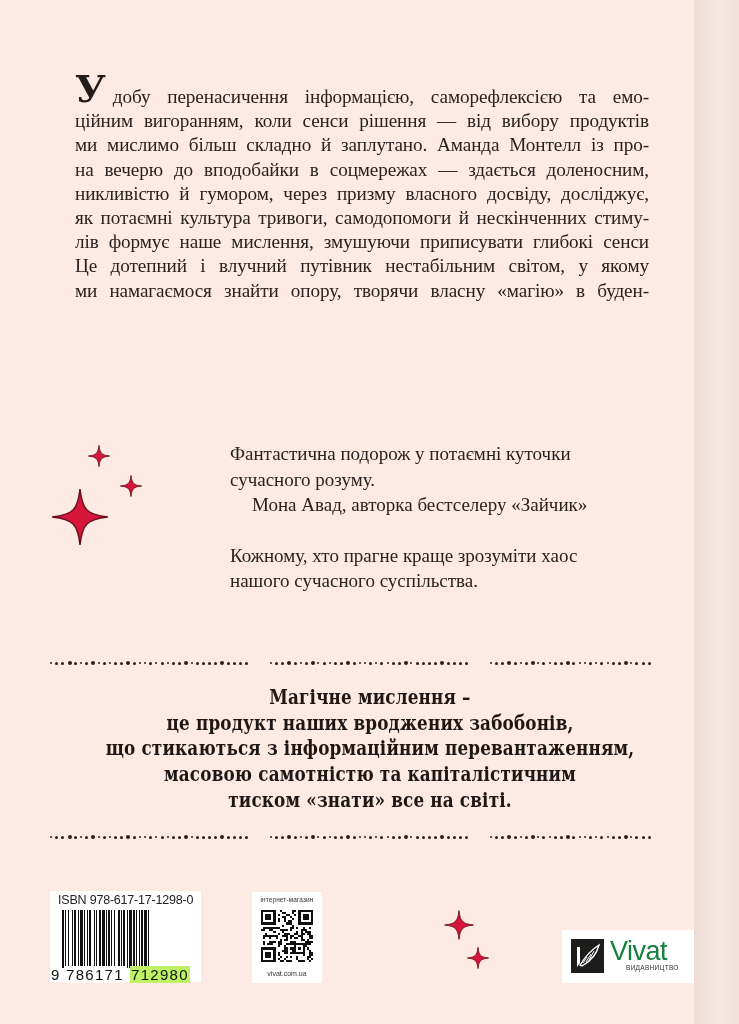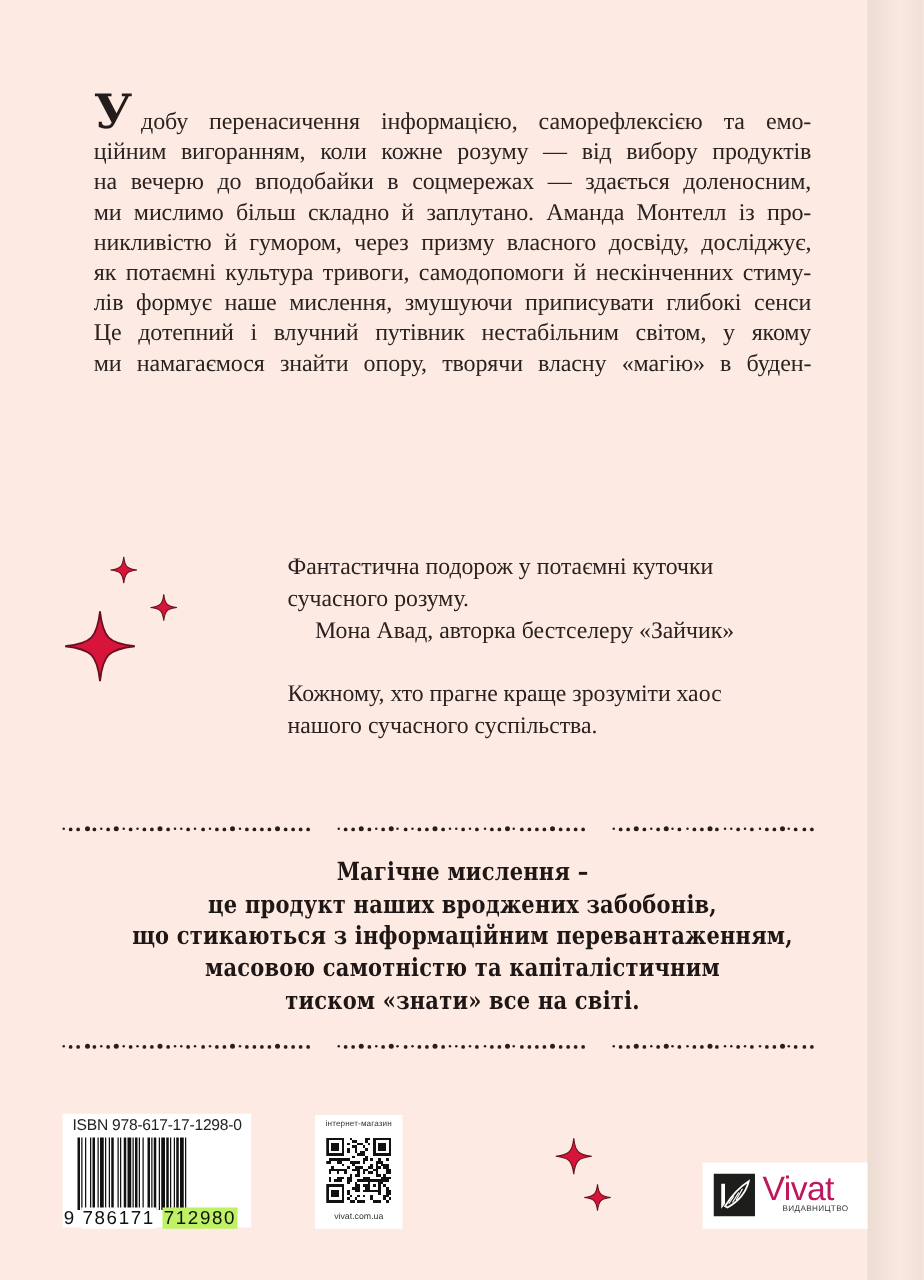--- a/index.html
+++ b/index.html
@@ -87,39 +87,39 @@
     .qr-url { top: 78px; font-size: 7px; }
     .qr { position: absolute; left: 9px; top: 16px; width: 52px; height: 56px; }
     .vivat-box {
       position: absolute; left: 562px; top: 930px; width: 132px; height: 53px;
       background: #ffffff;
     }
     .vivat-mark { position: absolute; left: 9px; top: 9px; width: 33px; height: 34px; background: #1d1d1b; }
     .vivat-name {
       position: absolute; left: 48px; top: 6px;
       font-family: "Liberation Sans", "DejaVu Sans", sans-serif;
-      font-size: 27px; color: #be185d; letter-spacing: -0.5px; line-height: 30px;
+      font-size: 27px; color: #15803d; letter-spacing: -0.5px; line-height: 30px;
     }
     .vivat-sub {
       position: absolute; left: 64px; top: 34px;
       font-family: "Liberation Sans", "DejaVu Sans", sans-serif;
       font-size: 6.5px; color: #333; letter-spacing: 0.3px;
     }
   </style>
 </head>
 <body>
 
 <div class="spine"></div>
 
 <div class="body-text">
   <p class="p1">
     <span class="line"><span class="dropcap">У</span><span>добу перенасичення інформацією, саморефлексією та емо-</span></span>
-    <span class="line">ційним вигоранням, коли кожне розуму — від вибору продуктів</span>
+    <span class="line">ційним вигоранням, коли сенси рішення — від вибору продуктів</span>
+    <span class="line">ми мислимо більш складно й заплутано. Аманда Монтелл із про-</span>
     <span class="line">на вечерю до вподобайки в соцмережах — здається доленосним,</span>
-    <span class="line">ми мислимо більш складно й заплутано. Аманда Монтелл із про-</span>
     <span class="line">никливістю й гумором, через призму власного досвіду, досліджує,</span>
     <span class="line">як потаємні культура тривоги, самодопомоги й нескінченних стиму-</span>
     <span class="line">лів формує наше мислення, змушуючи приписувати глибокі сенси</span>
   </p>
   <p class="p2">
     <span class="line" style="padding-left:0;"><span style="display:inline-block;width:0;"></span><span>Це дотепний і влучний путівник нестабільним світом, у якому</span></span>
     <span class="line">ми намагаємося знайти опору, творячи власну «магію» в буден-</span>
   </p>
 </div>
 

